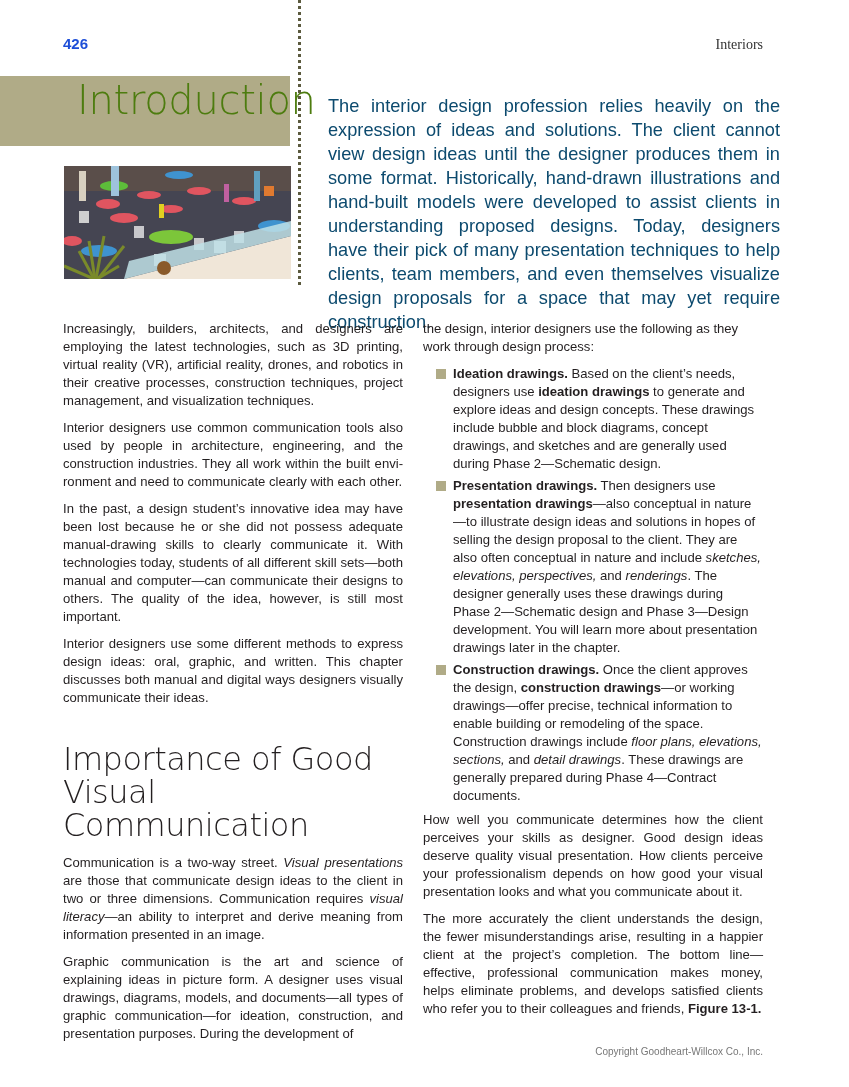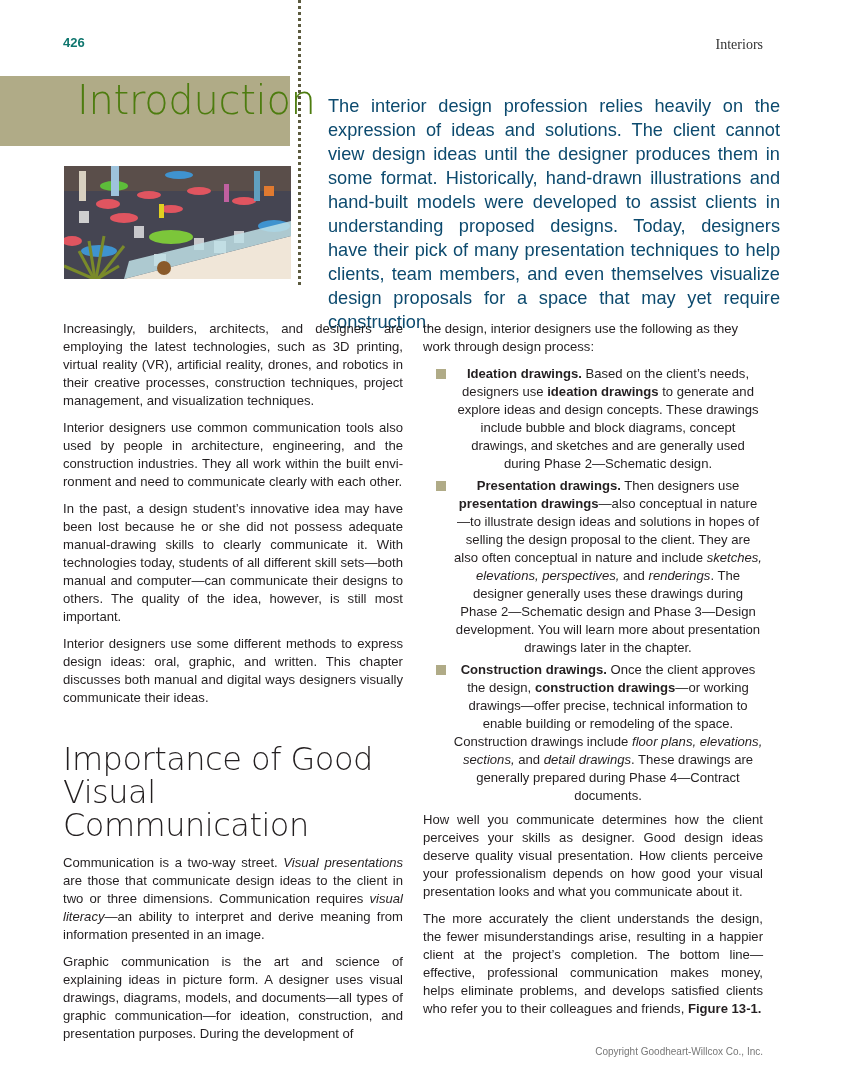--- a/index.html
+++ b/index.html
@@ -1,39 +1,39 @@
 <!DOCTYPE html>
 <html><head>
 <meta charset="utf-8">
 <style>
   * { margin: 0; padding: 0; box-sizing: border-box; }
   html, body { width: 849px; height: 1087px; background: #ffffff; overflow: hidden; }
   body { position: relative; font-family: "Liberation Sans", sans-serif; color: #231f20; }
 
-  .page-number { position: absolute; left: 63px; top: 35px; font-size: 13px; font-weight: bold; color: #0f766e; }
+  .page-number { position: absolute; left: 63px; top: 35px; font-size: 15px; font-weight: bold; color: #1d4ed8; }
   .running-head { position: absolute; right: 86px; top: 37px; font-family: "Liberation Serif", serif; font-size: 14px; color: #333; }
 
   .intro-band { position: absolute; left: 0; top: 76px; width: 290px; height: 70px; background: #b0ab87; }
   .intro-title { position: absolute; left: 77px; top: 77px; font-size: 40px; font-weight: normal; color: #4d7c0f; letter-spacing: -0.3px; font-family: "DejaVu Sans", sans-serif; font-weight: 200; }
 
   .dotted-rule { position: absolute; left: 298px; top: 0; height: 285px; border-left: 3px dotted #5b5a3e; }
 
   .hero-image { position: absolute; left: 64px; top: 166px; width: 227px; height: 113px; overflow: hidden; background: #3a3a44; }
 
   .lead-text { position: absolute; left: 328px; top: 78px; width: 452px; font-size: 18.2px; line-height: 24px; text-align: justify; color: #0c4a6e; margin-top: 16px; }
 
   .col { position: absolute; top: 320px; width: 340px; font-size: 13.1px; line-height: 18px; color: #231f20; }
   .col-left { left: 63px; }
   .col-right { left: 423px; }
   .col p { text-align: justify; margin-bottom: 9px; }
 
   .section-heading { font-family: "DejaVu Sans", sans-serif; font-weight: 200; font-size: 32px; line-height: 33px; margin-top: 36px; margin-bottom: 12px; color: #231f20; letter-spacing: -0.5px; }
 
   .bullets { list-style: none; margin: 4px 0 6px 0; }
-  .bullets li { position: relative; padding-left: 30px; margin-bottom: 4px; text-align: center; }
+  .bullets li { position: relative; padding-left: 30px; margin-bottom: 4px; text-align: left; }
   .bullet-square { position: absolute; left: 13px; top: 4px; width: 10px; height: 10px; background: #b0ab87; }
   b { font-weight: bold; }
   i { font-style: italic; }
 
   .footer { position: absolute; right: 86px; top: 1046px; font-size: 10px; color: #777; }
 
   svg { display: block; }
 </style>
 </head>
 <body>

